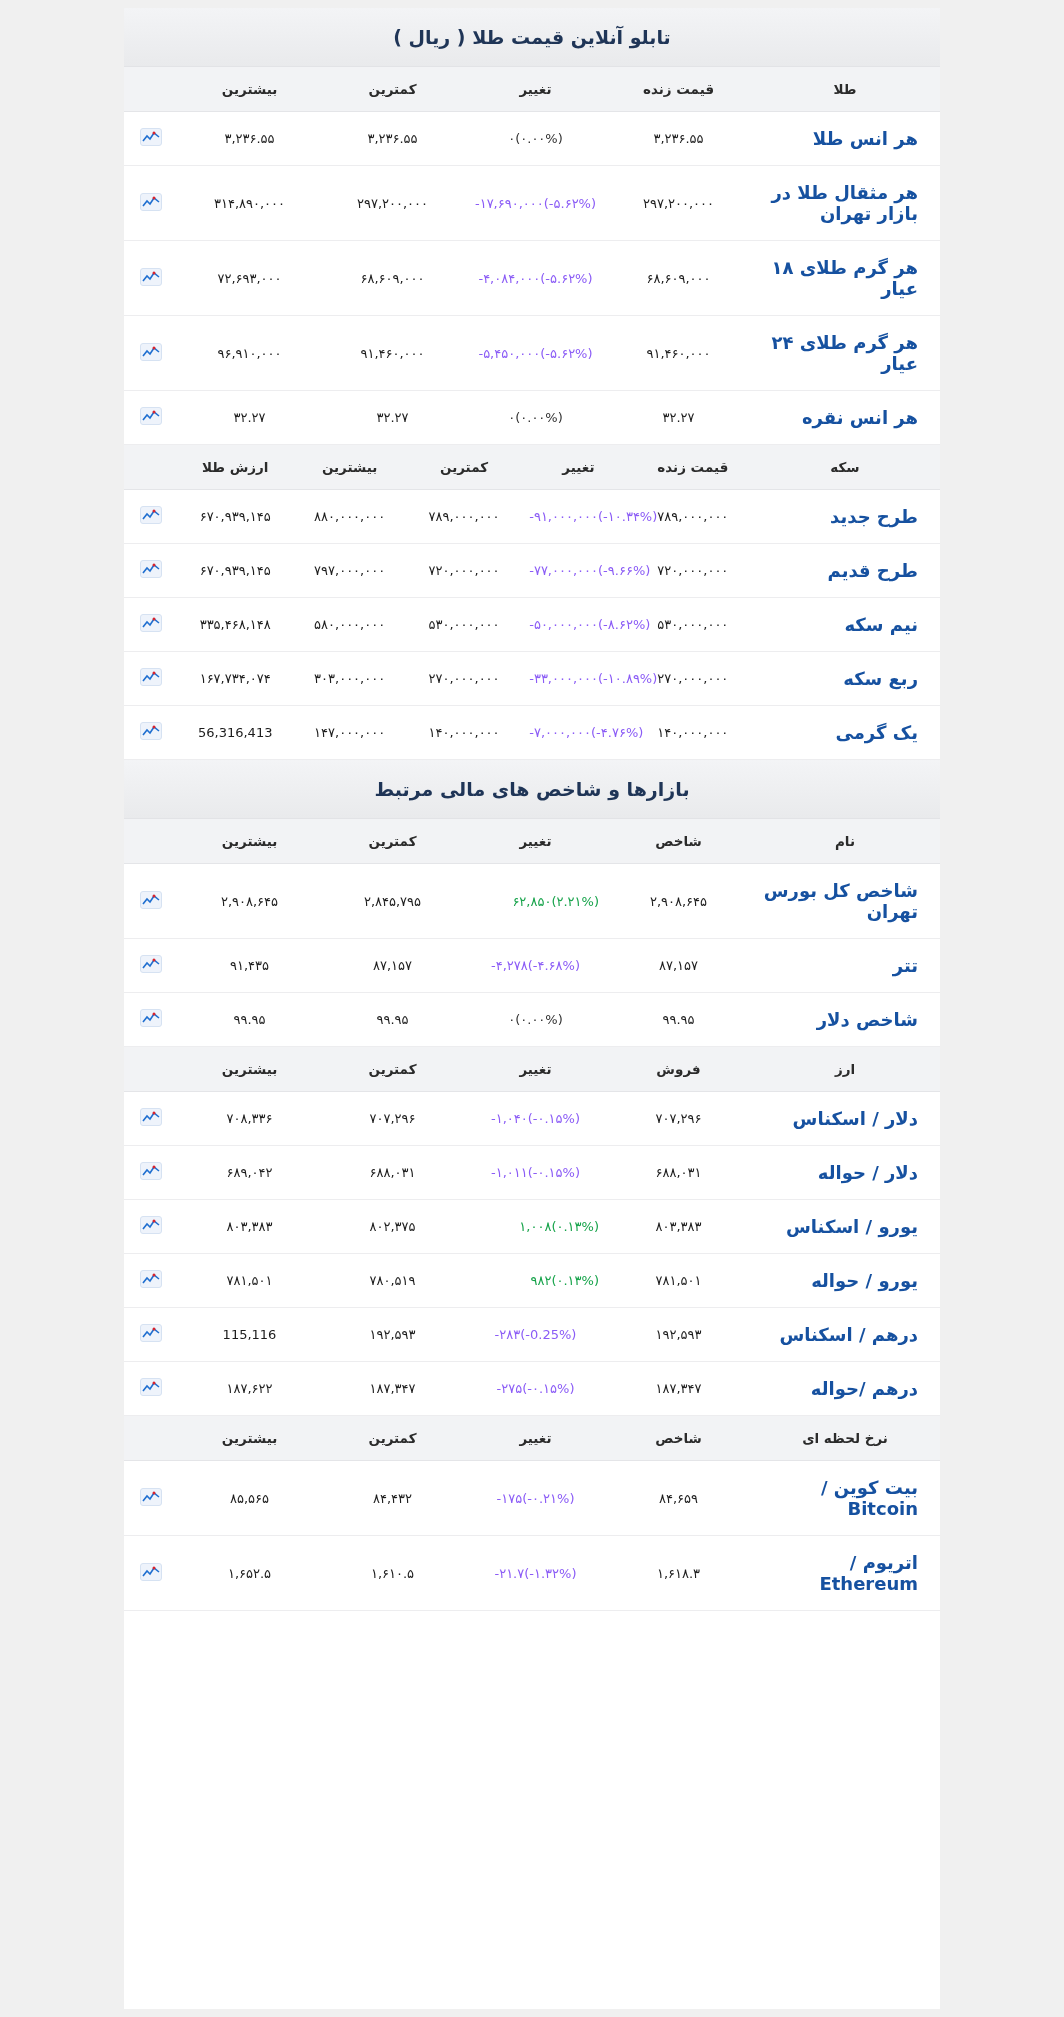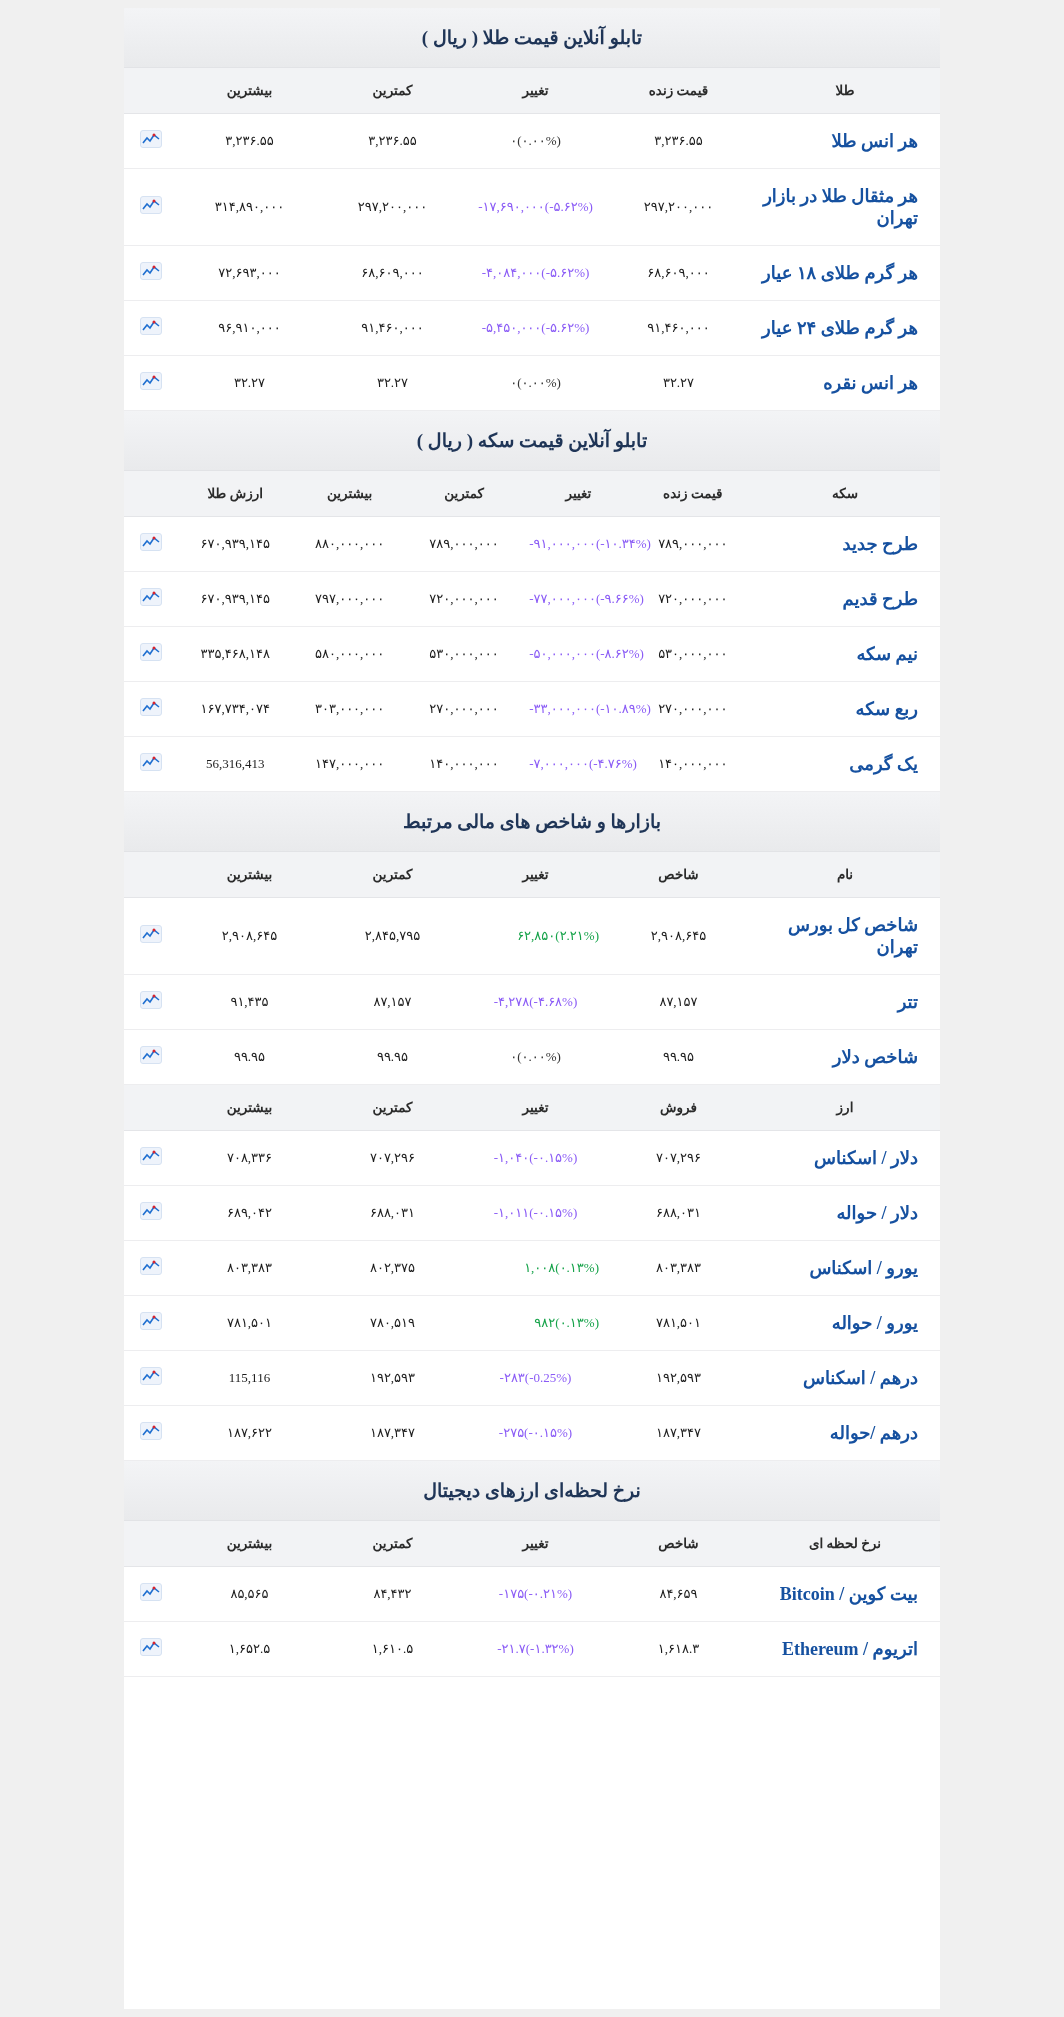--- a/index.html
+++ b/index.html
@@ -13,21 +13,20 @@
     width: 1064px;
     min-height: 2017px;
     display: flex;
     justify-content: center;
   }
   .page {
     width: 816px;
     background: #ffffff;
     margin-top: 8px;
     margin-bottom: 8px;
-    font-family: Liberation Serif, serif;
   }
   .section { width: 100%; }
   .section-title {
     background: linear-gradient(to bottom, #f3f4f6, #e9eaec);
     text-align: center;
     font-size: 19px;
     font-weight: bold;
     color: #1f3557;
     padding: 18px 10px 18px 10px;
     border-bottom: 1px solid #e2e3e6;
@@ -160,21 +159,20 @@
               <td class="num">۳۲.۲۷</td>
               <td class="chart"><span class="chart-icon"><svg width="20" height="16" viewBox="0 0 20 16">
                     <polyline points="2,12 6,7 9,10 13,4 18,8" fill="none" stroke="#1f6fd0" stroke-width="1.6"></polyline>
                     <circle cx="13" cy="4" r="1.5" fill="#d9232d"></circle>
                   </svg></span></td>
             </tr>
           </tbody>
         </table>
       </div>
       <div class="section">
-        <div class="section-title">تابلو آنلاین قیمت سکه ( ریال )</div>
         <table>
           <colgroup>
             <col class="c-name">
             <col class="c-val">
             <col class="c-val">
             <col class="c-val">
             <col class="c-val">
             <col class="c-val">
             <col class="c-chart">
           </colgroup>
@@ -395,21 +393,20 @@
               <td class="num">۱۸۷,۶۲۲</td>
               <td class="chart"><span class="chart-icon"><svg width="20" height="16" viewBox="0 0 20 16">
                     <polyline points="2,12 6,7 9,10 13,4 18,8" fill="none" stroke="#1f6fd0" stroke-width="1.6"></polyline>
                     <circle cx="13" cy="4" r="1.5" fill="#d9232d"></circle>
                   </svg></span></td>
             </tr>
           </tbody>
         </table>
       </div>
       <div class="section">
-        <div class="section-title">نرخ لحظه‌ای ارزهای دیجیتال</div>
         <table>
           <colgroup>
             <col class="c-name">
             <col class="c-val">
             <col class="c-val">
             <col class="c-val">
             <col class="c-val">
             <col class="c-chart">
           </colgroup>
           <thead>

